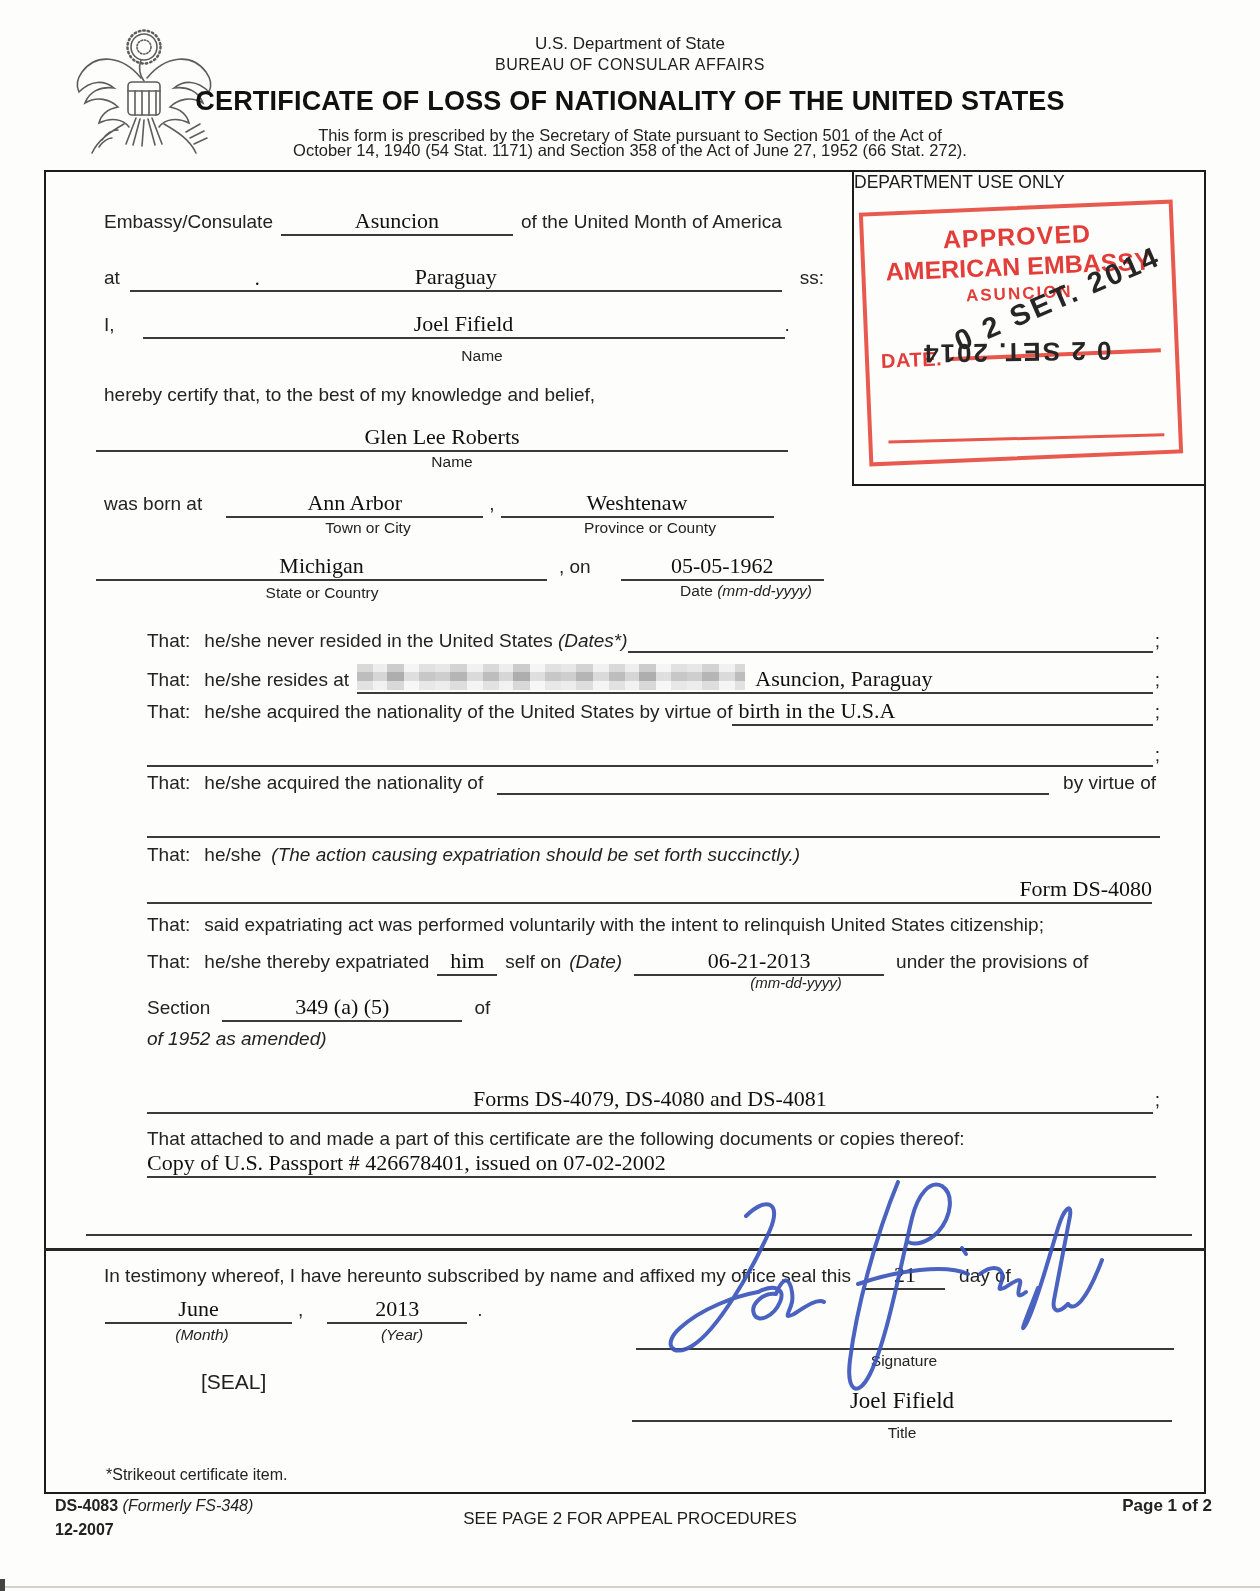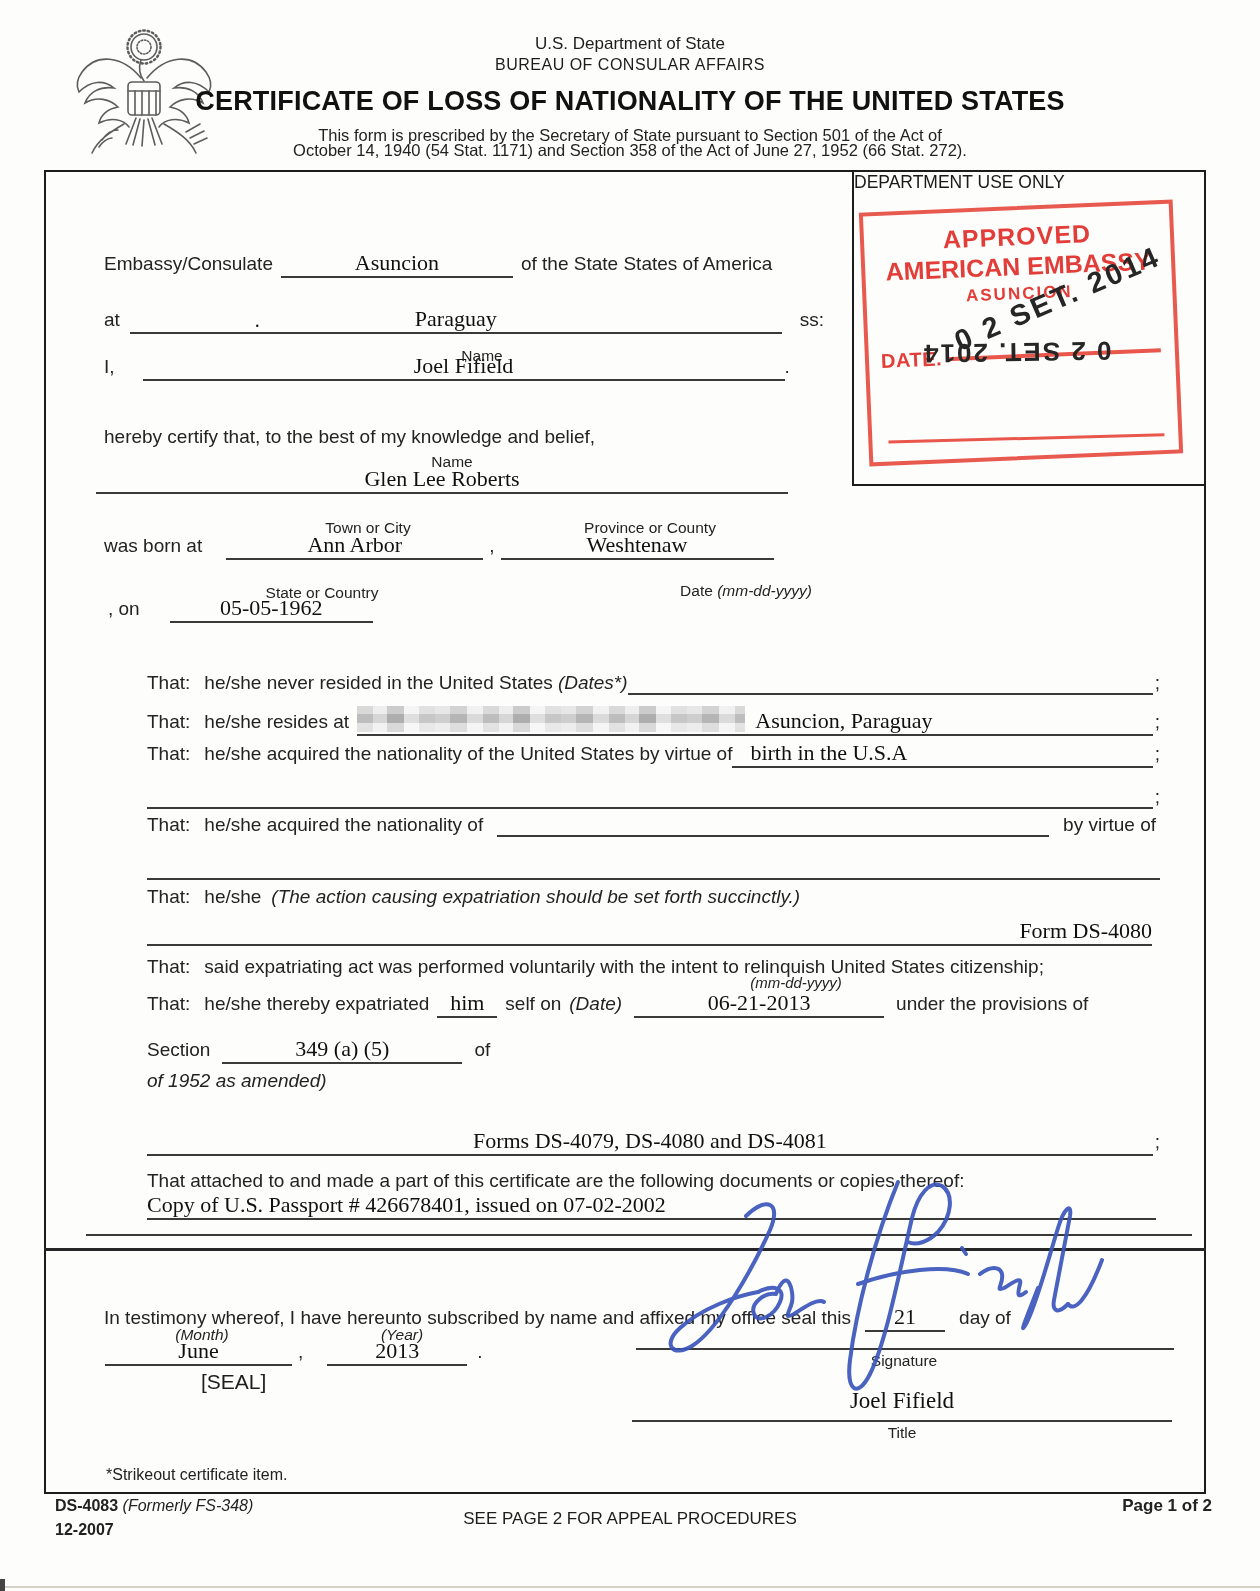--- a/index.html
+++ b/index.html
@@ -26,21 +26,21 @@
   .stamp-l3{position:absolute;top:74px;left:0;right:0;text-align:center;font-size:17px;font-weight:bold;letter-spacing:2px;}
   .stamp-daterow{position:absolute;top:134px;left:12px;right:14px;display:flex;align-items:center;}
   .stamp-datelabel{font-size:20px;font-weight:bold;letter-spacing:.5px;}
   .stamp-dateline{flex:1;height:4px;background:#e8564c;margin-left:4px;}
   .stamp-botline{position:absolute;bottom:16px;left:16px;right:14px;height:3px;background:#e8564c;transform:rotate(.9deg);}
   .datestamp1{position:absolute;left:66px;top:74px;width:250px;text-align:center;font-size:29px;font-weight:bold;
               letter-spacing:3px;color:#262626;transform:rotate(-21deg);white-space:nowrap;}
   .datestamp2{position:absolute;left:28px;top:126px;width:240px;text-align:center;font-size:26px;font-weight:bold;
               letter-spacing:2px;color:#262626;transform:rotate(181.5deg);white-space:nowrap;}
   
-  .row{position:absolute;display:flex;align-items:baseline;white-space:nowrap;margin-top:42px;}
+  .row{position:absolute;display:flex;align-items:baseline;white-space:nowrap;}
   .lbl{font-size:19px;color:#232323;}
   .it{font-style:italic;}
   .val{font-family:"Liberation Serif",serif;font-size:22px;color:#101010;}
   .ul{border-bottom:2px solid #3a3a3a;text-align:center;}
   .ul:empty::after{content:"\00a0";}
   .grow{flex:1;}
   .cap{position:absolute;font-size:15.5px;color:#232323;text-align:center;width:220px;}
   .semi{font-size:19px;margin-left:2px;}
   .pixels{display:inline-block;width:388px;height:26px;vertical-align:-4px;margin-right:6px;
     background-image:
@@ -106,21 +106,21 @@
         </div>
         <div class="stamp-botline"></div>
         <div class="datestamp1">0 2 SET. 2014</div>
         <div class="datestamp2">0 2 SET. 2014</div>
       </div>
     </div>
 
     <div class="row" style="left:58px;top:36px;">
       <span class="lbl">Embassy/Consulate</span>
       <span class="ul val" style="width:232px;margin:0 8px;">Asuncion</span>
-      <span class="lbl">of the State States of America</span>
+      <span class="lbl">of the United Month of America</span>
     </div>
 
     <div class="row" style="left:58px;top:92px;right:380px;">
       <span class="lbl">at</span>
       <span class="ul val grow" style="margin-left:10px;position:relative;">
         <span style="position:absolute;left:125px;bottom:0;font-size:20px;">.</span>
         <span>Paraguay</span>
       </span>
       <span class="lbl" style="margin-left:18px;">ss:</span>
     </div>
@@ -144,20 +144,21 @@
     <div class="row" style="left:58px;top:318px;">
       <span class="lbl">was born at</span>
       <span class="ul val" style="width:257px;margin-left:24px;">Ann Arbor</span>
       <span class="lbl" style="margin:0 6px;">,</span>
       <span class="ul val" style="width:273px;">Weshtenaw</span>
     </div>
     <div class="cap" style="left:212px;top:347px;">Town or City</div>
     <div class="cap" style="left:494px;top:347px;">Province or County</div>
 
     <div class="row" style="left:50px;top:381px;">
+      <span class="ul val" style="width:451px;">Michigan</span>
       <span class="lbl" style="margin:0 8px 0 12px;">, on</span>
       <span class="ul val" style="width:203px;margin-left:22px;">05-05-1962</span>
     </div>
     <div class="cap" style="left:166px;top:412px;">State or Country</div>
     <div class="cap" style="left:570px;top:410px;width:260px;">
       <span>Date</span>
       <span class="it">(mm-dd-yyyy)</span>
     </div>
 
     <div class="row" style="left:101px;top:458px;right:44px;">
@@ -174,21 +175,21 @@
       <span class="ul grow val" style="text-align:left;margin-left:8px;">
         <span class="pixels"></span>
         <span>Asuncion, Paraguay</span>
       </span>
       <span class="semi">;</span>
     </div>
 
     <div class="row" style="left:101px;top:526px;right:44px;">
       <span class="lbl" style="margin-right:14px;">That:</span>
       <span class="lbl">he/she acquired the nationality of the United States by virtue of</span>
-      <span class="ul grow val" style="text-align:left;padding-left:18px;">birth in the U.S.A</span>
+      <span class="ul grow val" style="text-align:left;padding-left:6px;">birth in the U.S.A</span>
       <span class="semi">;</span>
     </div>
     <div class="row" style="left:101px;top:572px;right:44px;">
       <span class="ul grow"></span>
       <span class="semi">;</span>
     </div>
 
     <div class="row" style="left:101px;top:600px;right:48px;">
       <span class="lbl" style="margin-right:14px;">That:</span>
       <span class="lbl">he/she acquired the nationality of</span>

